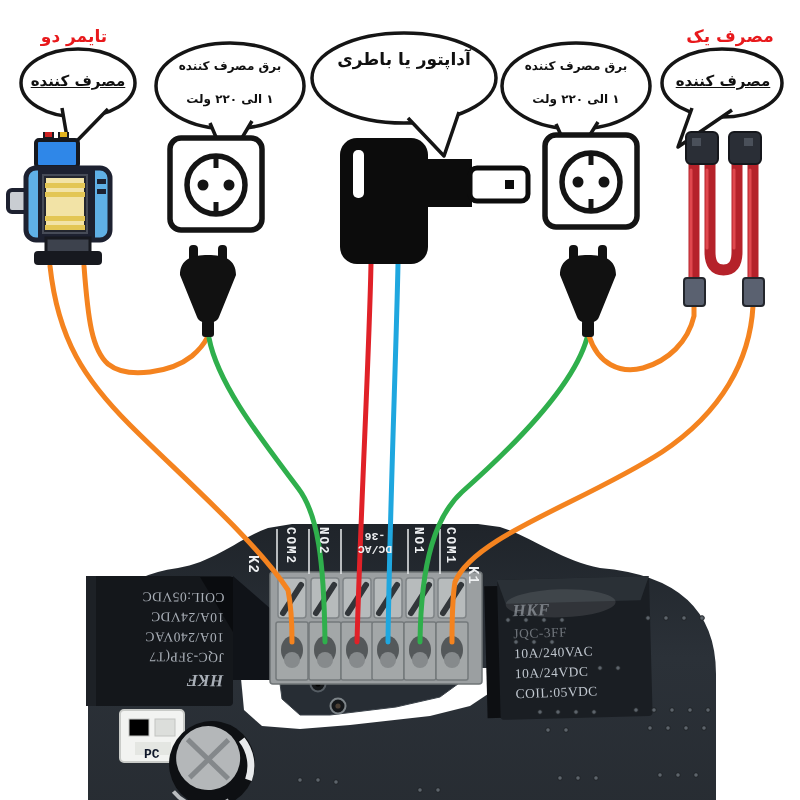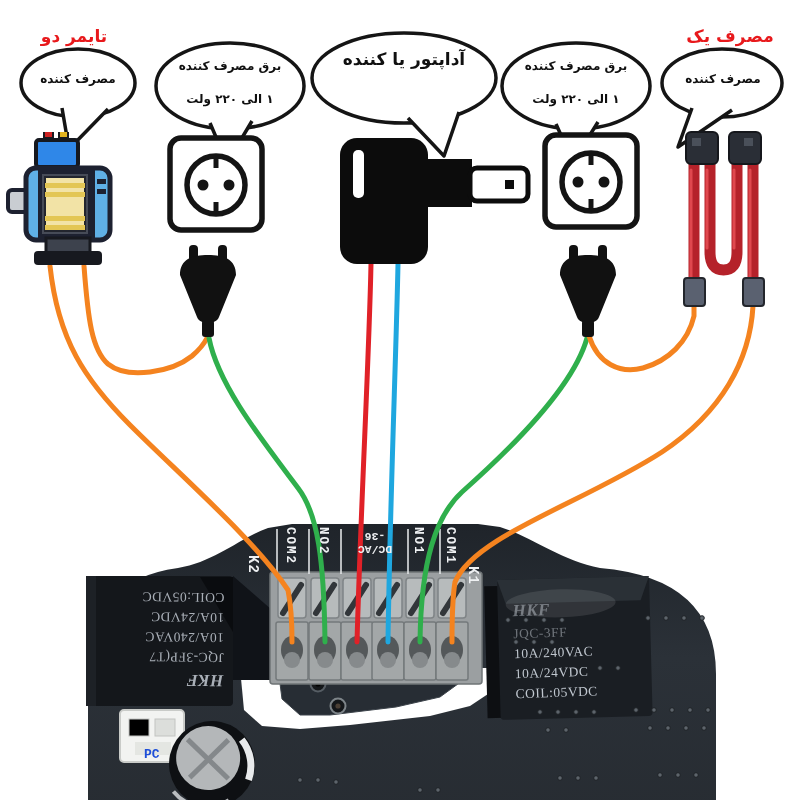--- a/index.html
+++ b/index.html
@@ -2,35 +2,35 @@
 <html><head>
 <meta charset="utf-8">
 <style>
   html,body{margin:0;padding:0;background:#fff;}
   .stage{position:relative;width:800px;height:800px;background:#ffffff;overflow:hidden;
          font-family:"DejaVu Sans",sans-serif;margin-top:20px;}
   .abs{position:absolute;}
   svg{position:absolute;left:0;top:0;}
   .title{font:700 17px "DejaVu Sans",sans-serif;color:#e8191c;direction:rtl;text-align:center;width:96px;}
   .btxt{direction:rtl;text-align:center;color:#101010;font-weight:700;}
-  .b1{font-size:12px;}
+  .b1{font-size:15px;text-decoration:underline;}
   .b2{font-size:12px;line-height:33px;}
   .b3{font-size:17px;line-height:35px;}
   .vlab{writing-mode:vertical-rl;font:700 12.5px "Liberation Mono",monospace;
         color:#eef0f2;letter-spacing:2px;}
   .silkk{font-size:14px;letter-spacing:1px;}
   .pwr{font:700 11.5px "Liberation Mono",monospace;color:#eef0f2;text-align:center;
        transform:rotate(180deg);line-height:13px;width:58px;}
   .relaytxt{font-family:"Liberation Serif",serif;color:#b6bcc4;font-size:13.5px;
             line-height:1.5;letter-spacing:.5px;white-space:nowrap;}
   .k2t{transform:rotate(180.7deg);text-align:left;color:#a9afb7;}
   .k1t{transform:rotate(-2deg);color:#c0c7cf;}
   .hkf{font-style:italic;font-weight:700;font-size:17px;}
   .faint{opacity:.5;}
-  .pc{font:700 13px "Liberation Mono",monospace;color:#1d4ed8;}
+  .pc{font:700 13px "Liberation Mono",monospace;color:#0f172a;}
 </style>
 </head>
 <body>
 
 <div class="stage">
 
 <svg id="scene" width="800" height="800" viewBox="0 0 800 800">
   <defs>
     <linearGradient id="boardg" x1="0" y1="0" x2="0" y2="1">
       <stop offset="0" stop-color="#1f242a"></stop>
@@ -273,21 +273,21 @@
 <div class="abs title" style="left:682px;top:6px;">مصرف یک</div>
 
 <div class="abs btxt b1" dir="rtl" style="left:28px;top:52px;width:100px;">مصرف کننده</div>
 
 <div class="abs btxt b2" dir="rtl" style="left:158px;top:30px;width:144px;">
   <div>برق مصرف کننده</div>
   <div>۱ الی ۲۲۰ ولت</div>
 </div>
 
 <div class="abs btxt b3" dir="rtl" style="left:312px;top:22px;width:184px;">
-  <div>آداپتور یا کننده</div>
+  <div>آداپتور یا باطری</div>
 </div>
 
 <div class="abs btxt b2" dir="rtl" style="left:504px;top:30px;width:144px;">
   <div>برق مصرف کننده</div>
   <div>۱ الی ۲۲۰ ولت</div>
 </div>
 
 <div class="abs btxt b1" dir="rtl" style="left:668px;top:52px;width:110px;">مصرف کننده</div>
 
 <div class="abs vlab" style="left:283px;top:507px;">COM2</div>

